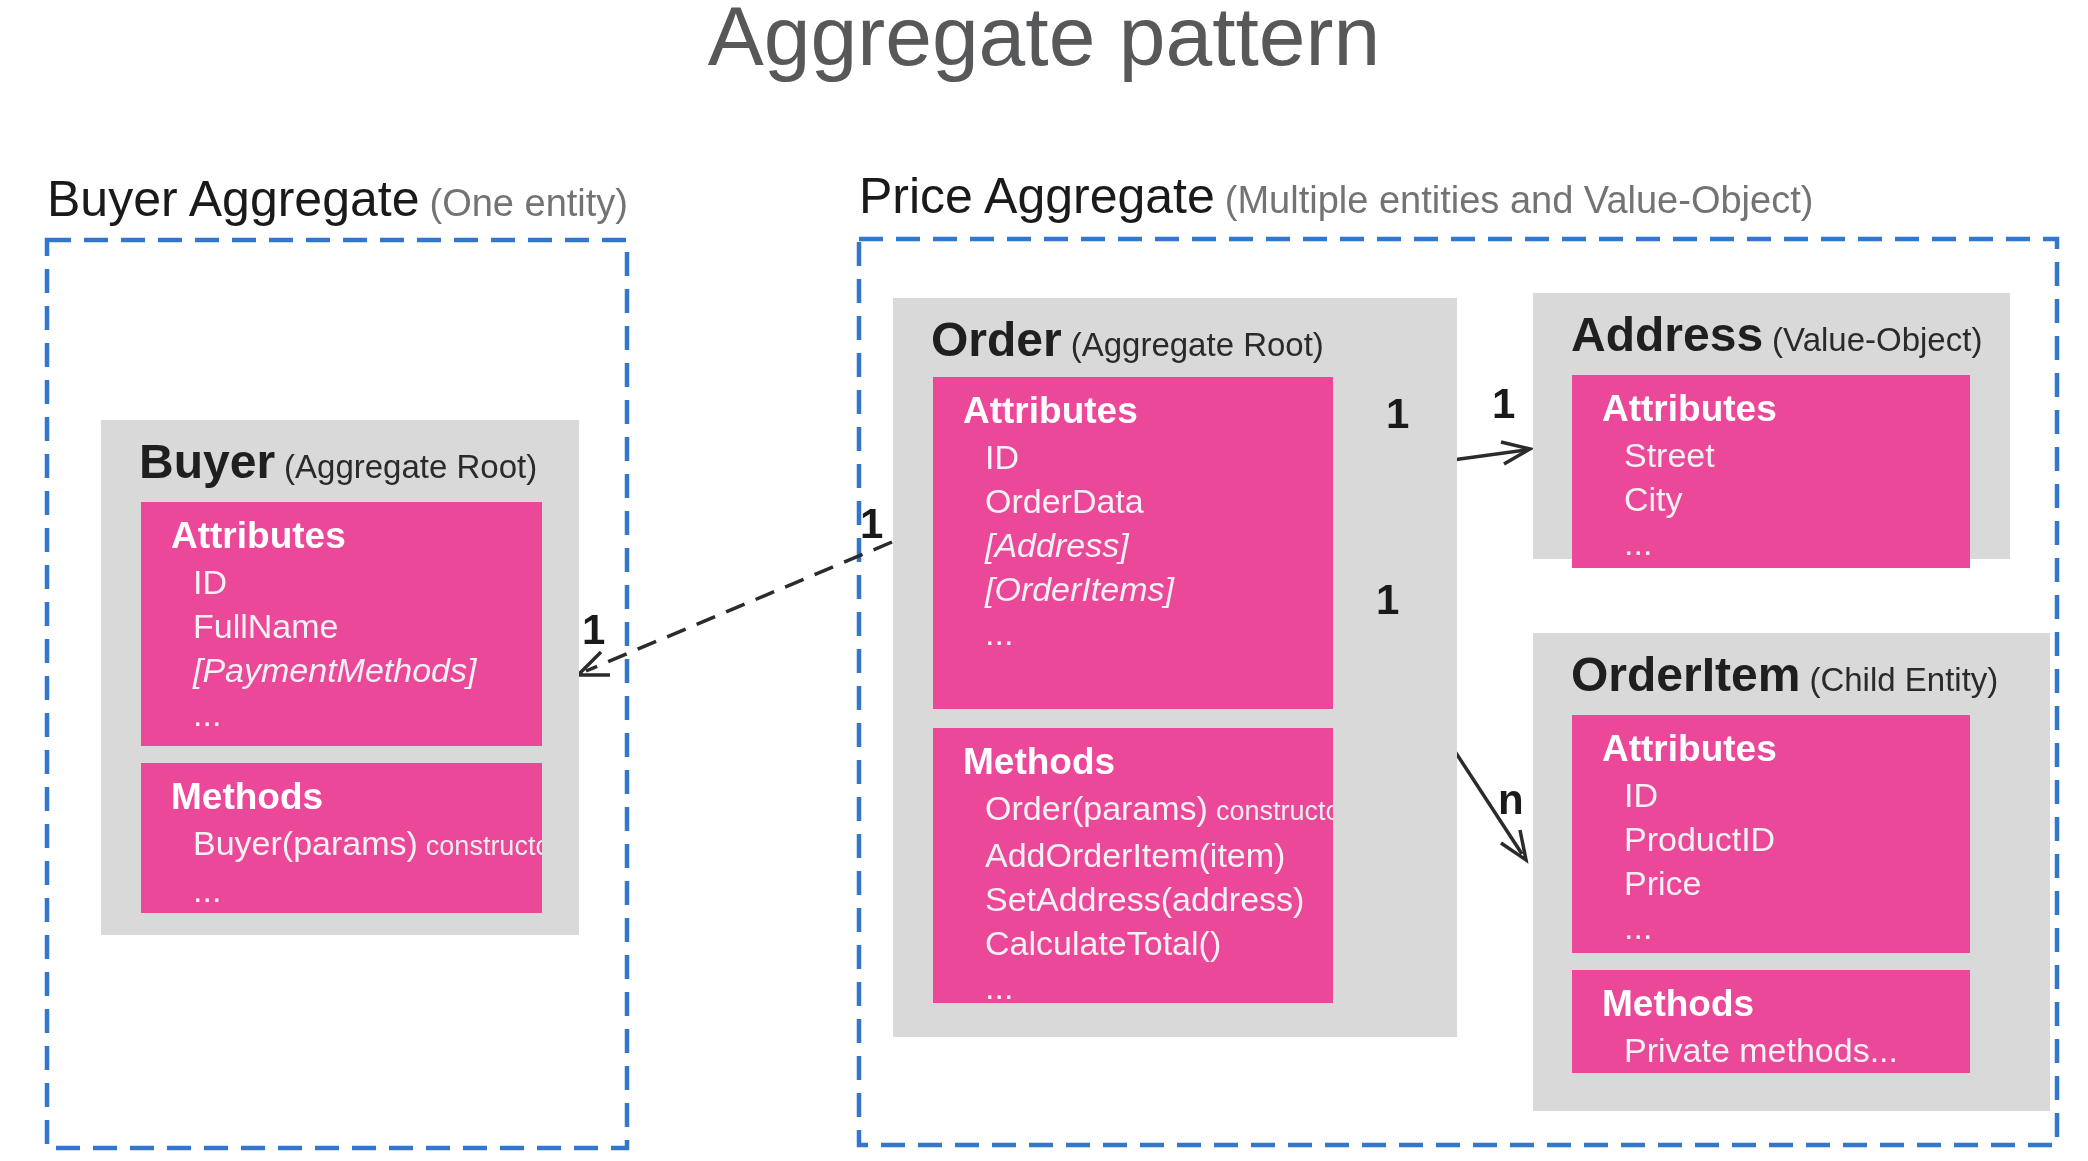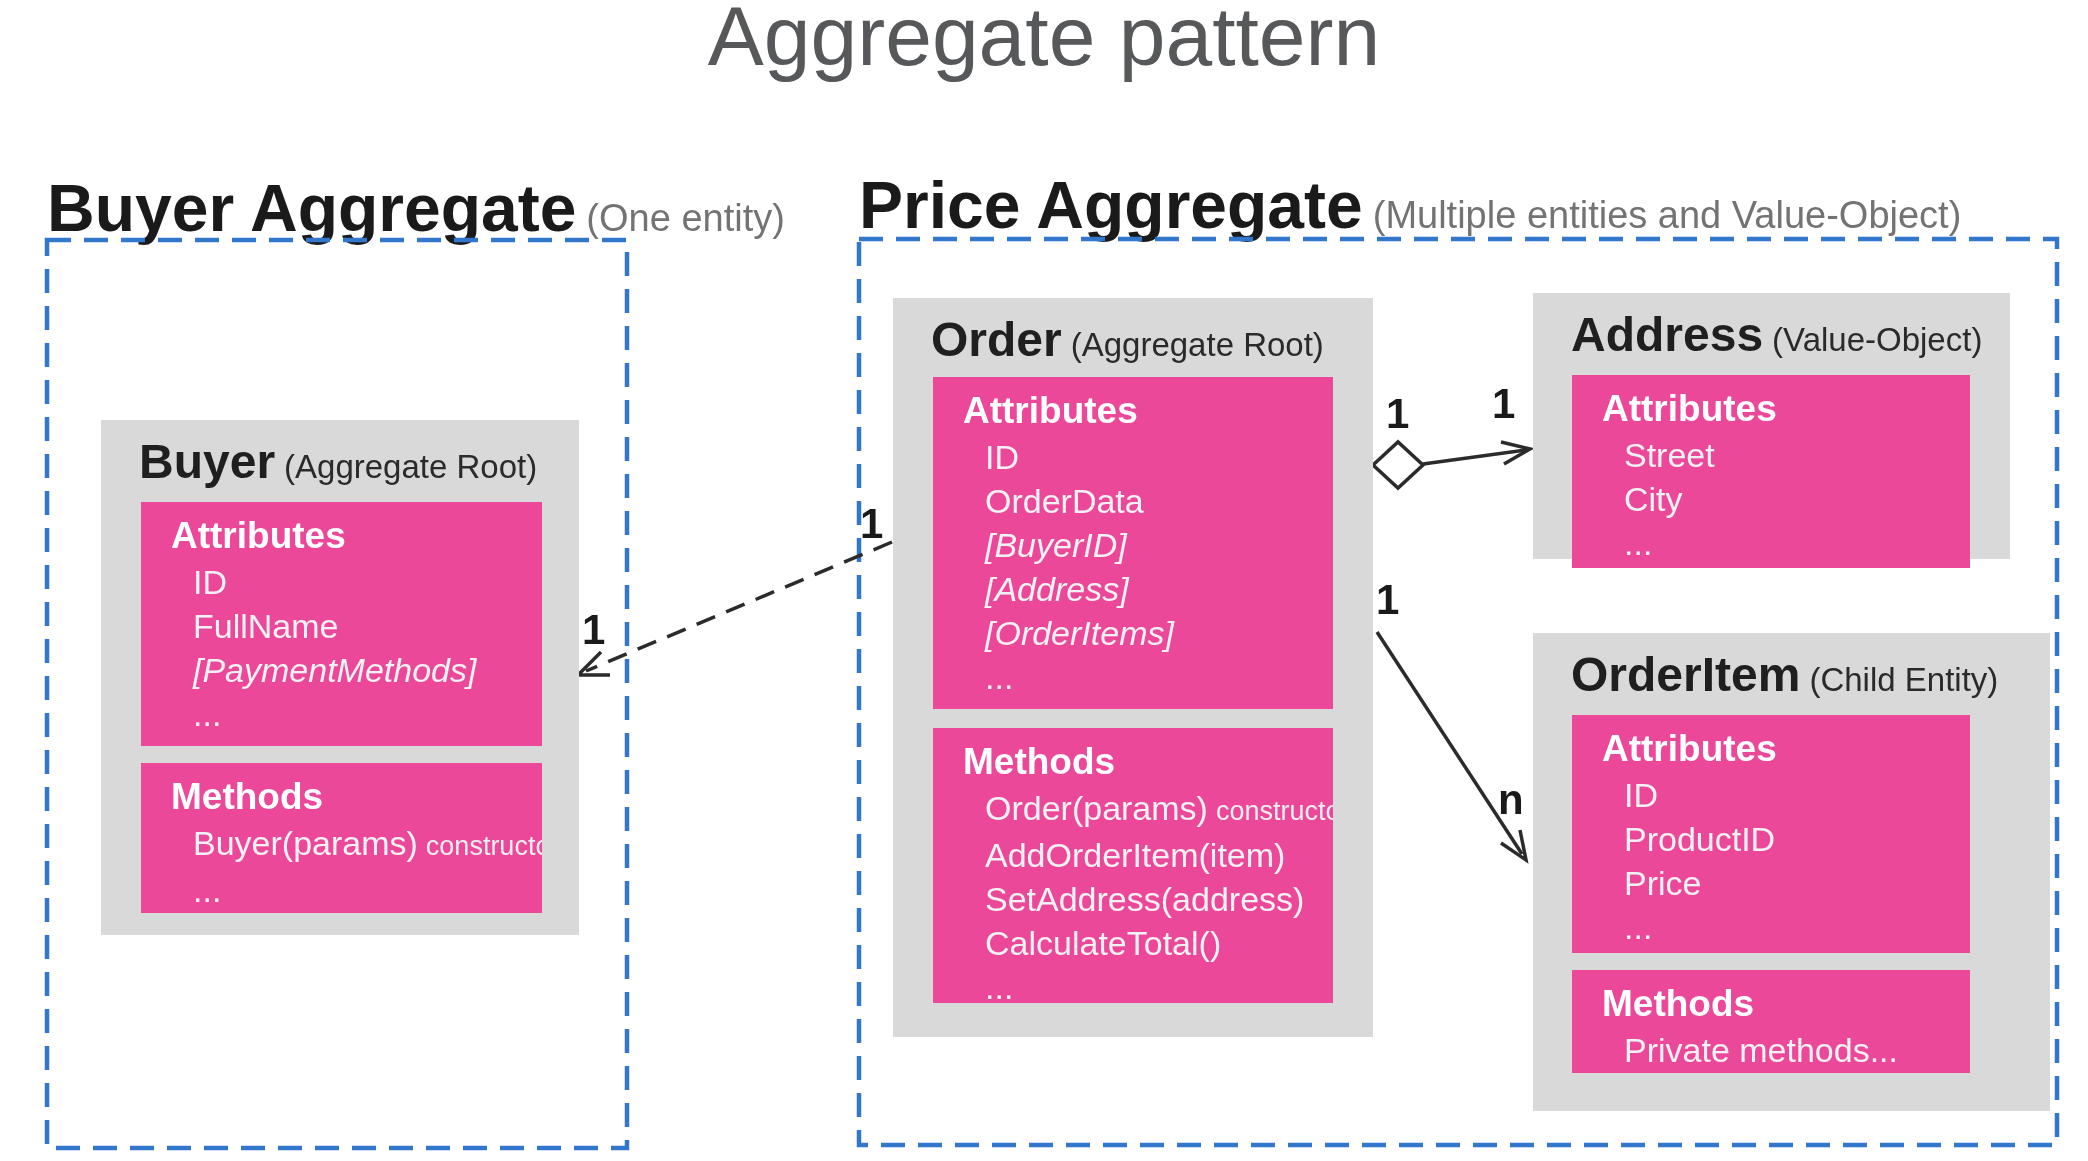--- a/index.html
+++ b/index.html
@@ -18,21 +18,21 @@
     left: 0;
     width: 100%;
     text-align: center;
     font-size: 84px;
     line-height: 1.15;
     font-weight: 400;
     color: #57585a;
   }
 
   .section-heading { position: absolute; white-space: nowrap; color: #1a1a1a; }
-  .agg-name { font-size: 66px; font-weight: 700; }
+  .agg-name { font-size: 50px; font-weight: 400; }
   .agg-qual { font-size: 38px; font-weight: 400; color: #737373; margin-left: 10px; }
   #buyer-agg-heading { left: 47px; top: 170px; }
   #order-agg-heading { left: 859px; top: 167px; }
 
   .card { position: absolute; background: #d9d9d9; }
   .card-title { position: absolute; left: 38px; top: 14px; white-space: nowrap; color: #1f1f1f; }
   .entity-name { font-size: 48px; font-weight: 700; }
   .entity-stereotype { font-size: 33px; font-weight: 400; color: #2a2a2a; margin-left: 9px; }
 
   .darkbox {
@@ -45,21 +45,21 @@
   }
   .box-header { font-size: 37px; font-weight: 700; color: #ffffff; line-height: 48px; white-space: nowrap; }
   .box-item { font-size: 34px; font-weight: 400; color: #f2f2f2; line-height: 44px; padding-left: 22px; white-space: nowrap; }
   .italic { font-style: italic; }
   .suffix { font-size: 27px; margin-left: 8px; color: #eeeeee; }
 
   #buyer-card { left: 94px;  top: 420px; width: 478px; height: 515px; margin-left: 7px; }
   #buyer-attrs   { left: 40px; top: 82px;  width: 401px; height: 244px; }
   #buyer-methods { left: 40px; top: 343px; width: 401px; height: 150px; }
 
-  #order-card { left: 893px; top: 298px; width: 480px; height: 739px; }
+  #order-card { left: 893px; top: 298px; width: 564px; height: 739px; }
   #order-attrs   { left: 40px; top: 79px;  width: 400px; height: 332px; }
   #order-methods { left: 40px; top: 430px; width: 400px; height: 275px; }
 
   #address-card { left: 1533px; top: 293px; width: 477px; height: 266px; }
   #address-attrs { left: 39px; top: 82px; width: 398px; height: 193px; }
 
   #orderitem-card { left: 1533px; top: 633px; width: 517px; height: 478px; }
   #orderitem-attrs   { left: 39px; top: 82px;  width: 398px; height: 238px; }
   #orderitem-methods { left: 39px; top: 337px; width: 398px; height: 103px; }
 
@@ -129,21 +129,20 @@
   </div>
 
   <div class="card" id="order-card">
     <div class="card-title">
       <span class="entity-name">Order</span><span class="entity-stereotype">(Aggregate Root)</span>
     </div>
     <div class="darkbox" id="order-attrs">
       <div class="box-header">Attributes</div>
       <div class="box-item">ID</div>
       <div class="box-item">OrderData</div>
-      <div class="box-item italic">[BuyerID]</div>
       <div class="box-item italic">[Address]</div>
       <div class="box-item italic">[OrderItems]</div>
       <div class="box-item">...</div>
     </div>
     <div class="darkbox" id="order-methods">
       <div class="box-header">Methods</div>
       <div class="box-item"><span>Order(params)</span><span class="suffix">constructor</span></div>
       <div class="box-item">AddOrderItem(item)</div>
       <div class="box-item">SetAddress(address)</div>
       <div class="box-item">CalculateTotal()</div>

